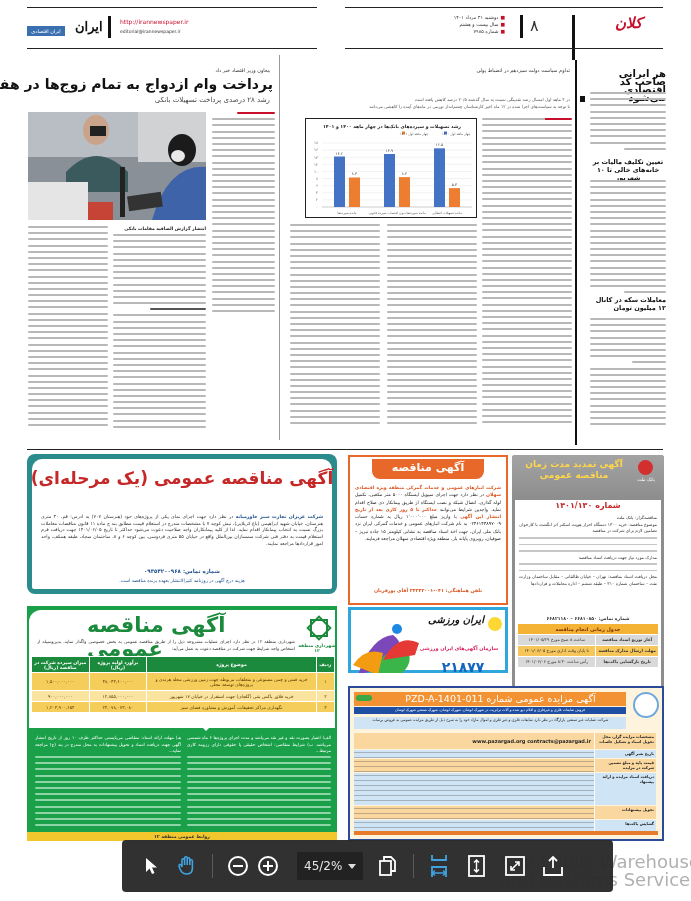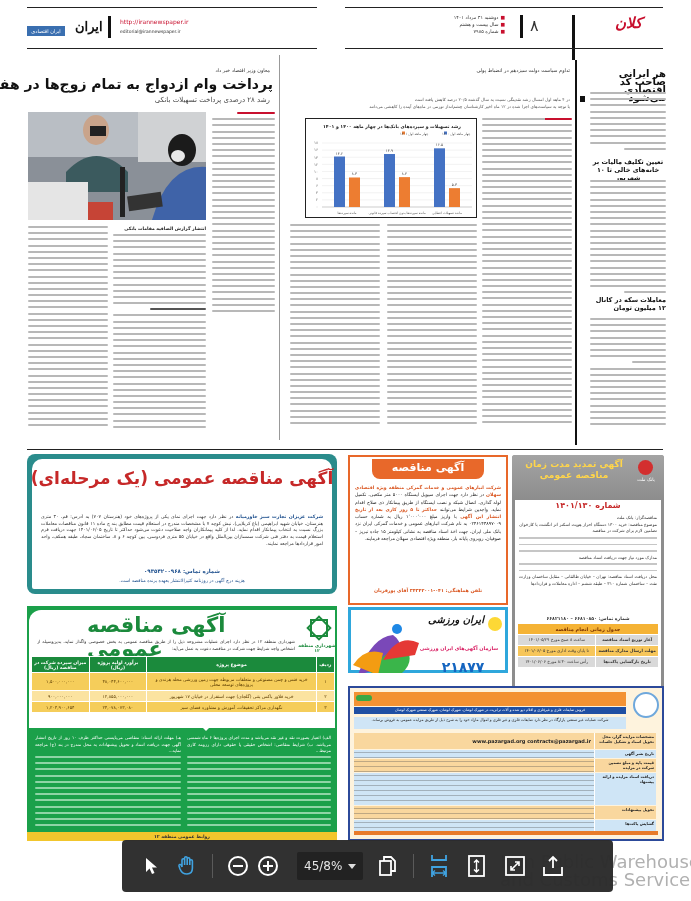--- a/index.html
+++ b/index.html
@@ -582,20 +582,21 @@
         <i style="background:#8fd4a6"></i>
       </div>
     <div class="rtl" style="position:absolute;left:0;right:0;top:226px;height:9px;background:#f2c62d;text-align:center;font-size:4.6px;line-height:9px;font-weight:bold;color:#333">روابط عمومی منطقه ۱۲</div>
   </div>
 
   <div class="ad" style="left:348px;top:686px;width:316px;height:155px;background:#2c4a9a">
     <div style="position:absolute;left:2px;right:2px;top:2px;bottom:2px;background:#fef3dd"></div>
     <div style="position:absolute;left:285px;top:6px;width:26px;height:26px;border-radius:50%;border:2px solid #6fa8dc;background:#fff"></div>
     <div style="position:absolute;left:6px;top:6px;width:272px;height:14px;background:#f39233"></div>
     <div style="position:absolute;left:8px;top:9px;width:16px;height:6px;background:#3aa845;border-radius:3px"></div>
+    <div class="rtl" style="position:absolute;left:30px;top:7px;width:245px;text-align:center;font-size:9.5px;color:#fff;white-space:nowrap">آگهی مزایده عمومی شماره PZD-A-1401-011</div>
     <div class="rtl" style="position:absolute;left:6px;top:21px;width:272px;height:7px;background:#1f4fa3;text-align:center;font-size:3.6px;line-height:7px;color:#fff;white-space:nowrap;overflow:hidden">فروش ضایعات فلزی و غیرفلزی و اقلام دپو شده و آلات ترانزیت در شهرک لوشان، شهرک لوشان، شهرک صنعتی شهرک لوشان</div>
     <div class="rtl" style="position:absolute;left:6px;top:31px;width:272px;height:12px;background:#cfe5f6;text-align:center;font-size:3.8px;line-height:5.5px;color:#222;overflow:hidden">شرکت عملیات غیر صنعتی پازارگاد در نظر دارد ضایعات فلزی و غیر فلزی و اموال مازاد خود را به شرح ذیل از طریق مزایده عمومی به فروش برساند.</div>
     <div id="auction-rows" style="position:absolute;left:6px;top:47px;width:302px">
         <div style="display: flex; direction: rtl; height: 16px; margin-bottom: 1px; background: rgb(249, 215, 158);">
           <div style="flex: 0 0 62px; font-size: 3.8px; line-height: 5px; padding: 1px 2px; color: rgb(34, 34, 34); font-weight: bold; border-left: 1px solid rgb(255, 255, 255); overflow: hidden;">مشخصات مزایده گزار، محل تحویل اسناد و تشکیل جلسات</div>
           <div style="flex: 1 1 0%; padding: 5px 3px 2px; overflow: hidden; background: transparent; font-size: 5px; font-weight: bold; color: rgb(34, 34, 34); direction: ltr; text-align: right;"><span>www.pazargad.org</span><span>  </span><span>contracts@pazargad.ir</span></div>
         </div>
         <div style="display: flex; direction: rtl; height: 8px; margin-bottom: 1px; background: rgb(207, 229, 246);">
           <div style="flex: 0 0 62px; font-size: 3.8px; line-height: 5px; padding: 1px 2px; color: rgb(34, 34, 34); font-weight: bold; border-left: 1px solid rgb(255, 255, 255); overflow: hidden;">تاریخ نشر آگهی</div>
           <div style="flex: 1 1 0%; padding: 2px 3px; overflow: hidden; background: repeating-linear-gradient(transparent 0px, transparent 2px, rgba(80, 80, 80, 0.35) 2px, rgba(80, 80, 80, 0.35) 3.2px, transparent 3.2px, transparent 5px);"></div>
@@ -647,21 +648,21 @@
     </div>
     <div class="tb-btn">
       <svg width="22" height="22">
           <circle cx="11" cy="11" r="9" fill="none" stroke="#fff" stroke-width="2"></circle>
           <rect x="6" y="10" width="10" height="2" fill="#fff"></rect>
           <rect x="10" y="6" width="2" height="10" fill="#fff"></rect>
         </svg>
     </div>
     <div style="width:14px"></div>
     <div class="zoom-box">
-      <span>45/8%</span>
+      <span>45/2%</span>
       <svg width="8" height="5">
           <path d="M0 0 L8 0 L4 5Z" fill="#ddd"></path>
         </svg>
     </div>
     <div style="width:10px"></div>
     <div class="tb-btn">
       <svg width="20" height="22">
           <rect x="2" y="6" width="11" height="14" fill="none" stroke="#fff" stroke-width="1.8"></rect>
           <path d="M6 6 V2 H13 L17 6 V16 H13" fill="none" stroke="#fff" stroke-width="1.8"></path>
         </svg>

